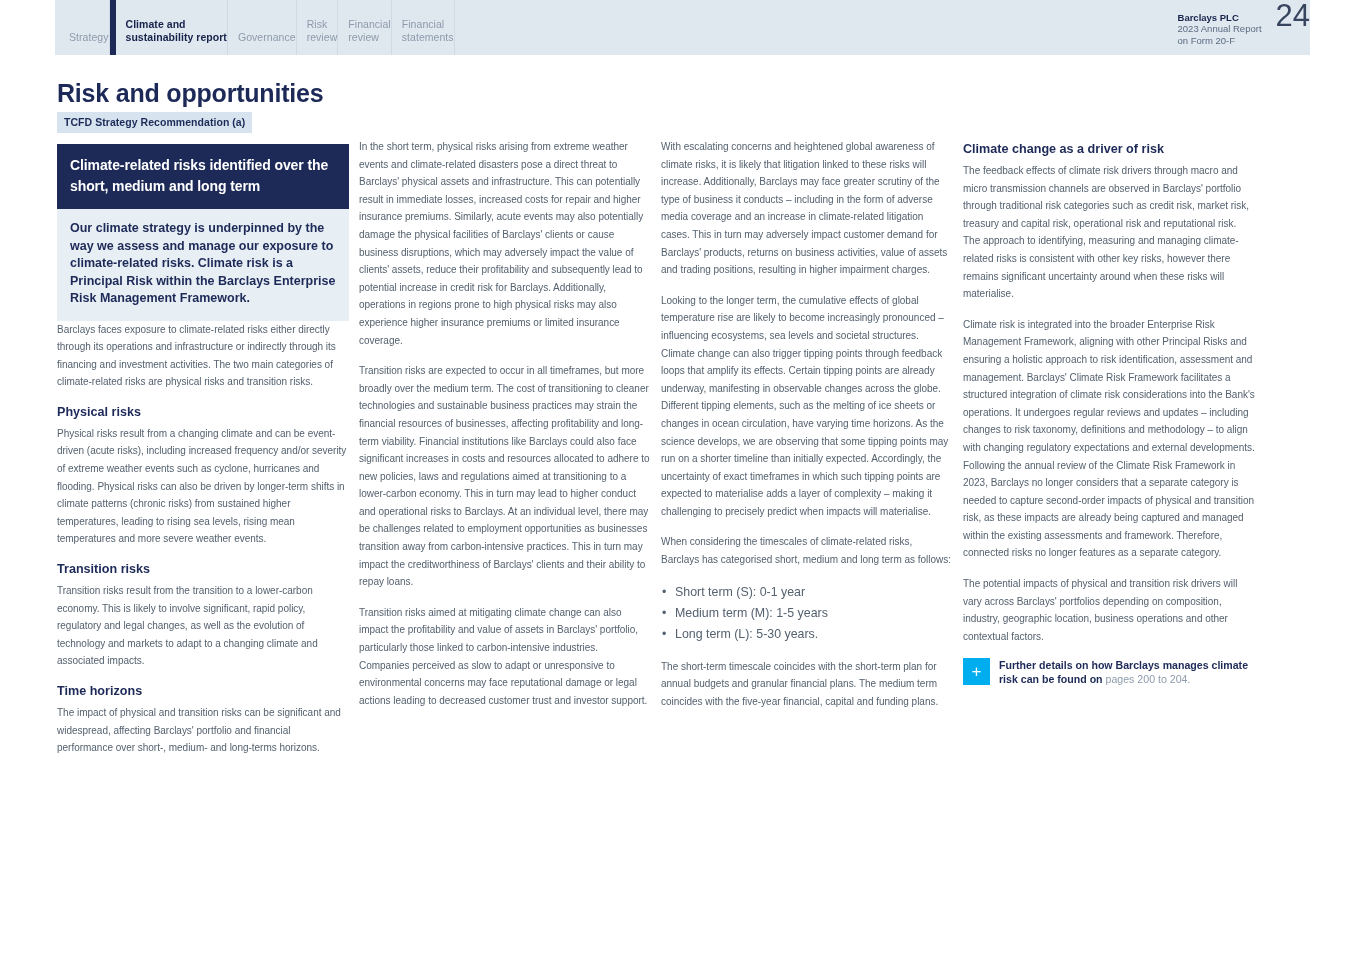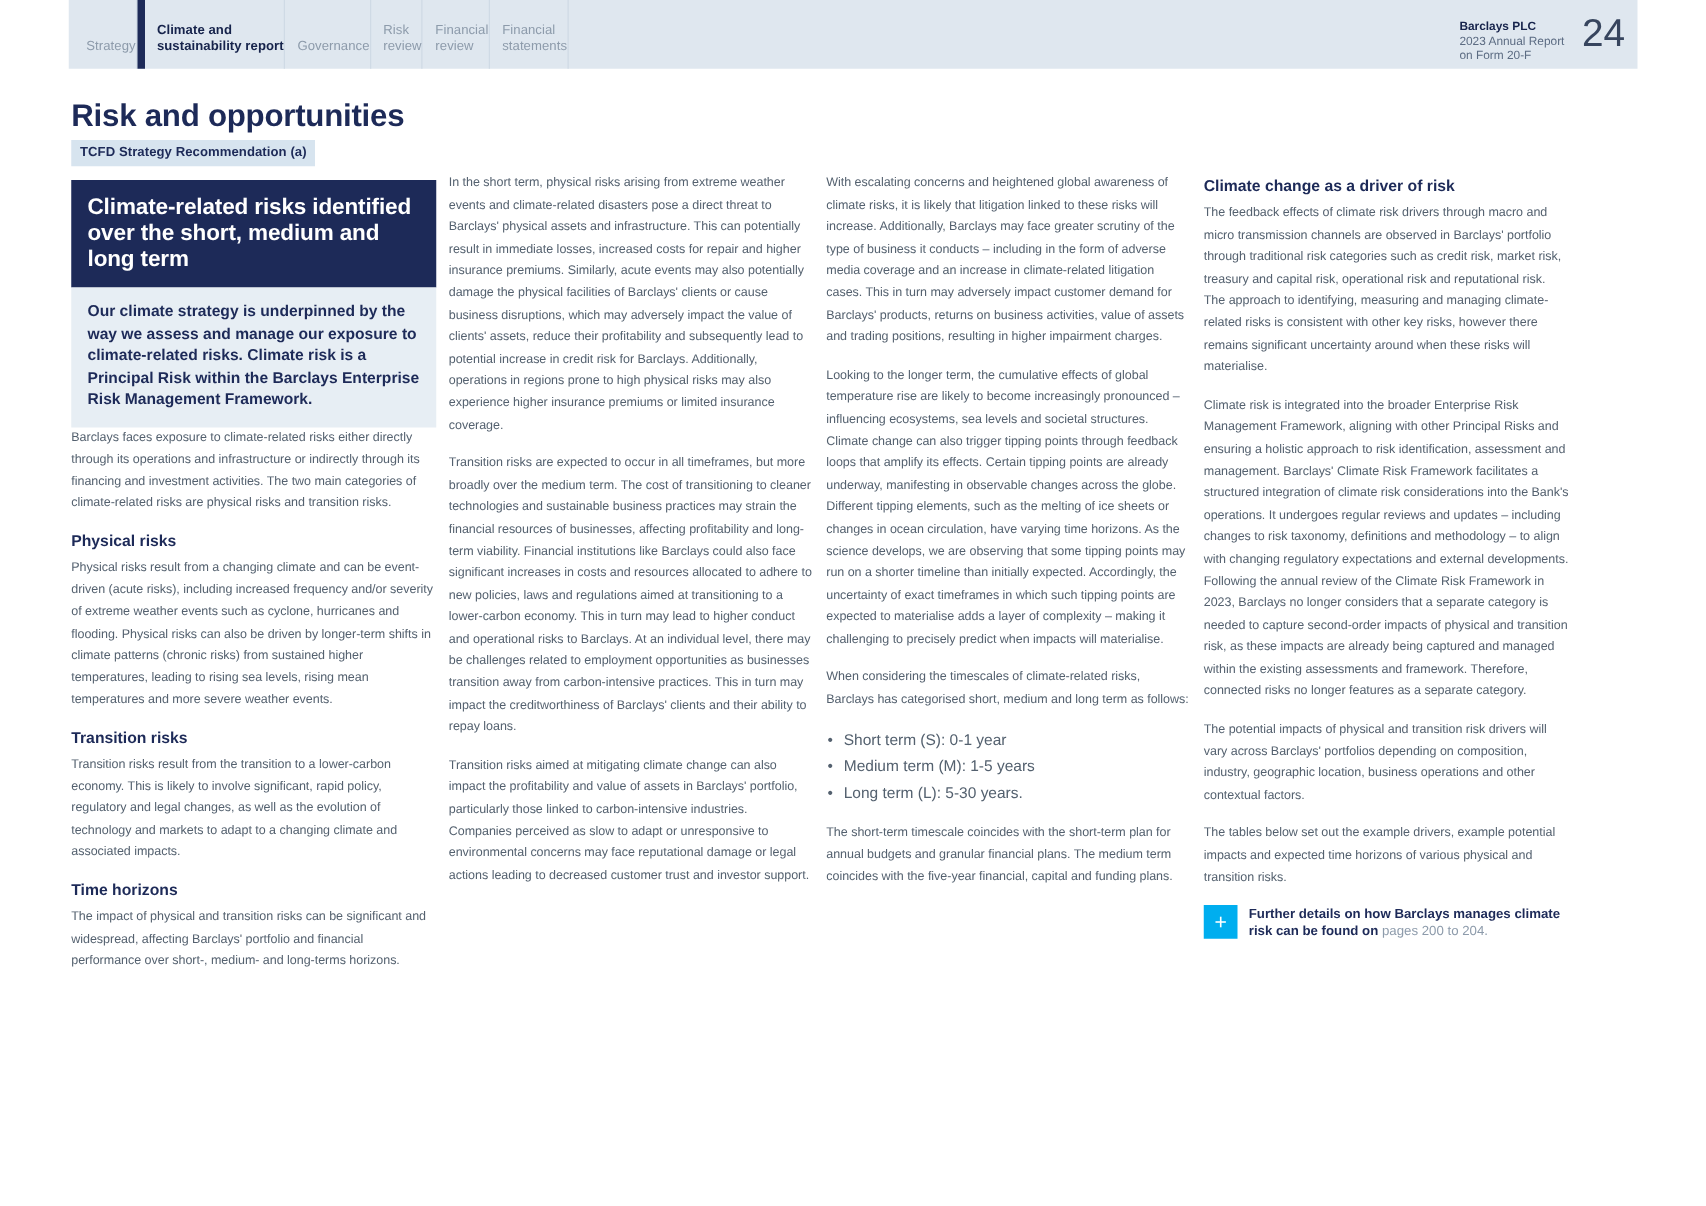--- a/index.html
+++ b/index.html
@@ -43,22 +43,21 @@
     font-weight: bold;
     border-left: 6px solid #1d2a58;
     padding-left: 10px;
   }
   .nav-spacer {
     flex: 1 1 auto;
     border-right: none;
   }
   .nav-meta {
     display: flex;
-    align-items: center;
-    padding-right: 10px;
+    align-items: flex-start;
     margin-left: auto;
   }
   .nav-meta-text {
     text-align: left;
     font-size: 9.5px;
     line-height: 11.5px;
     color: #5b6b82;
     padding-right: 14px;
     white-space: pre-line;
   }
@@ -105,21 +104,21 @@
     font-weight: bold;
     padding: 4px 7px 5px 7px;
     letter-spacing: 0.05px;
   }
 
   
   .hl-head {
     margin-top: 11px;
     background: #1d2a58;
     color: #ffffff;
-    font-size: 18px;
+    font-size: 14px;
     font-weight: bold;
     line-height: 21px;
     padding: 11px 6px 12px 13px;
     letter-spacing: -0.1px;
   }
   .hl-body {
     background: #e7eef4;
     color: #1d2a58;
     font-size: 12.5px;
     font-weight: bold;
@@ -252,21 +251,20 @@
         <li>Long term (L): 5-30 years.</li>
       </ul>
       <p class="body">The short-term timescale coincides with the short-term plan for annual budgets and granular financial plans. The medium term coincides with the five-year financial, capital and funding plans.</p>
     </div>
 
     <div class="col col--4">
       <h3 class="sub">Climate change as a driver of risk</h3>
       <p class="body">The feedback effects of climate risk drivers through macro and micro transmission channels are observed in Barclays' portfolio through traditional risk categories such as credit risk, market risk, treasury and capital risk, operational risk and reputational risk. The approach to identifying, measuring and managing climate-related risks is consistent with other key risks, however there remains significant uncertainty around when these risks will materialise.</p>
       <p class="body">Climate risk is integrated into the broader Enterprise Risk Management Framework, aligning with other Principal Risks and ensuring a holistic approach to risk identification, assessment and management. Barclays' Climate Risk Framework facilitates a structured integration of climate risk considerations into the Bank's operations. It undergoes regular reviews and updates – including changes to risk taxonomy, definitions and methodology – to align with changing regulatory expectations and external developments. Following the annual review of the Climate Risk Framework in 2023, Barclays no longer considers that a separate category is needed to capture second-order impacts of physical and transition risk, as these impacts are already being captured and managed within the existing assessments and framework. Therefore, connected risks no longer features as a separate category.</p>
       <p class="body">The potential impacts of physical and transition risk drivers will vary across Barclays' portfolios depending on composition, industry, geographic location, business operations and other contextual factors.</p>
-      <p class="body">The tables below set out the example drivers, example potential impacts and expected time horizons of various physical and transition risks.</p>
       <div class="callout">
         <div class="callout-icon">+</div>
         <div class="callout-text">
           <b>Further details on how Barclays manages climate risk can be found on</b><span> pages 200 to 204.</span>
         </div>
       </div>
     </div>
 
   </div>
 </div>

